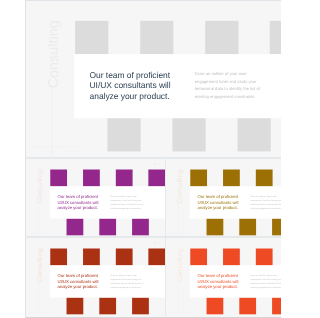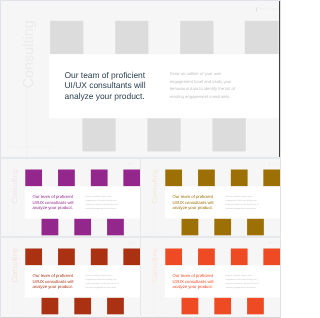--- a/index.html
+++ b/index.html
@@ -1,18 +1,18 @@
 <!DOCTYPE html>
 <html><head>
 <meta charset="utf-8">
 <style>
   html,body{margin:0;padding:0;background:#ffffff;}
   body{width:281px;height:318px;font-family:"Liberation Sans",sans-serif;overflow:hidden;
         -webkit-font-smoothing:antialiased;text-rendering:geometricPrecision;}
-  .page{position:relative;width:281px;height:318px;background:#404040;overflow:hidden;}
+  .page{position:relative;width:281px;height:318px;background:#404040;overflow:hidden;margin-left:25px;}
 
   
   .frame{position:absolute;overflow:hidden;}
   .slide{position:absolute;left:0;top:0;width:562px;height:319px;background:#f6f6f6;
          transform-origin:0 0;}
 
   .sq{position:absolute;}
   .vtext{position:absolute;white-space:nowrap;transform-origin:0 0;
          font-size:29px;letter-spacing:0px;line-height:1;}
   .vline{position:absolute;width:1.4px;}

